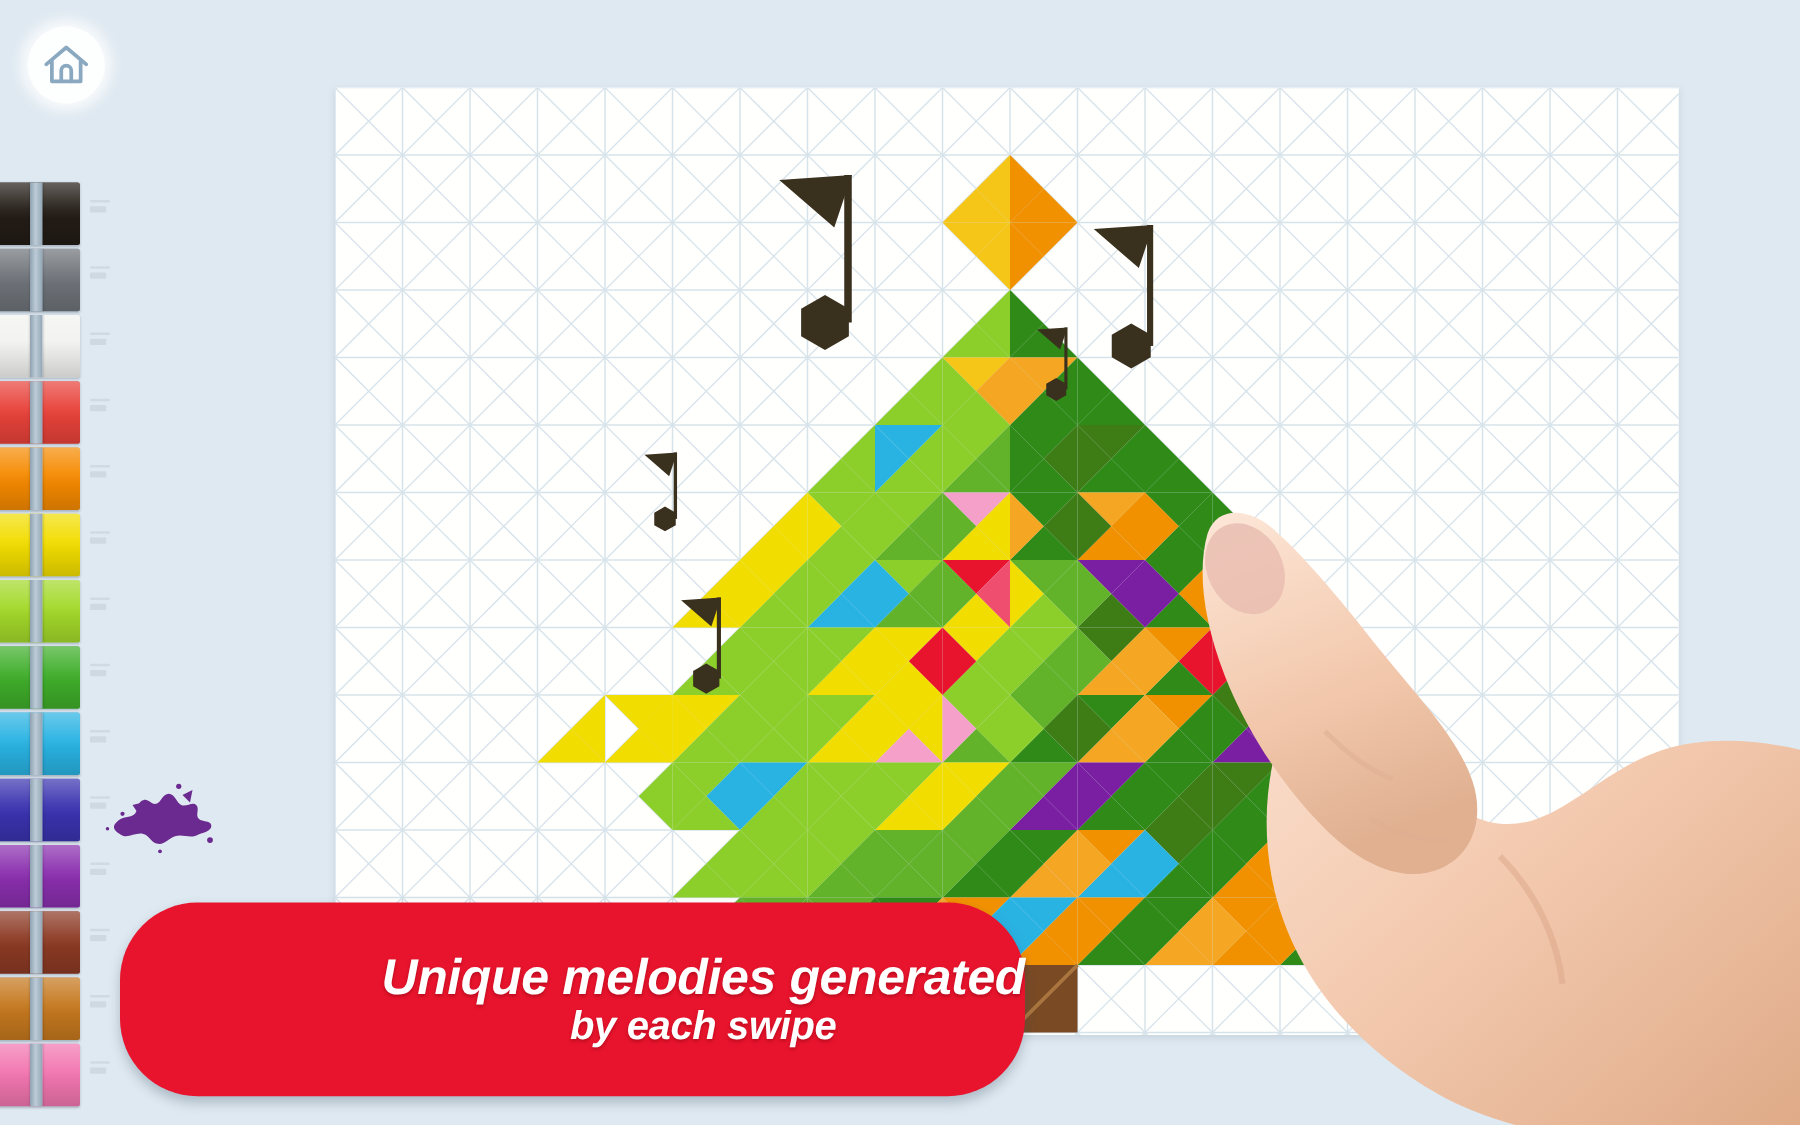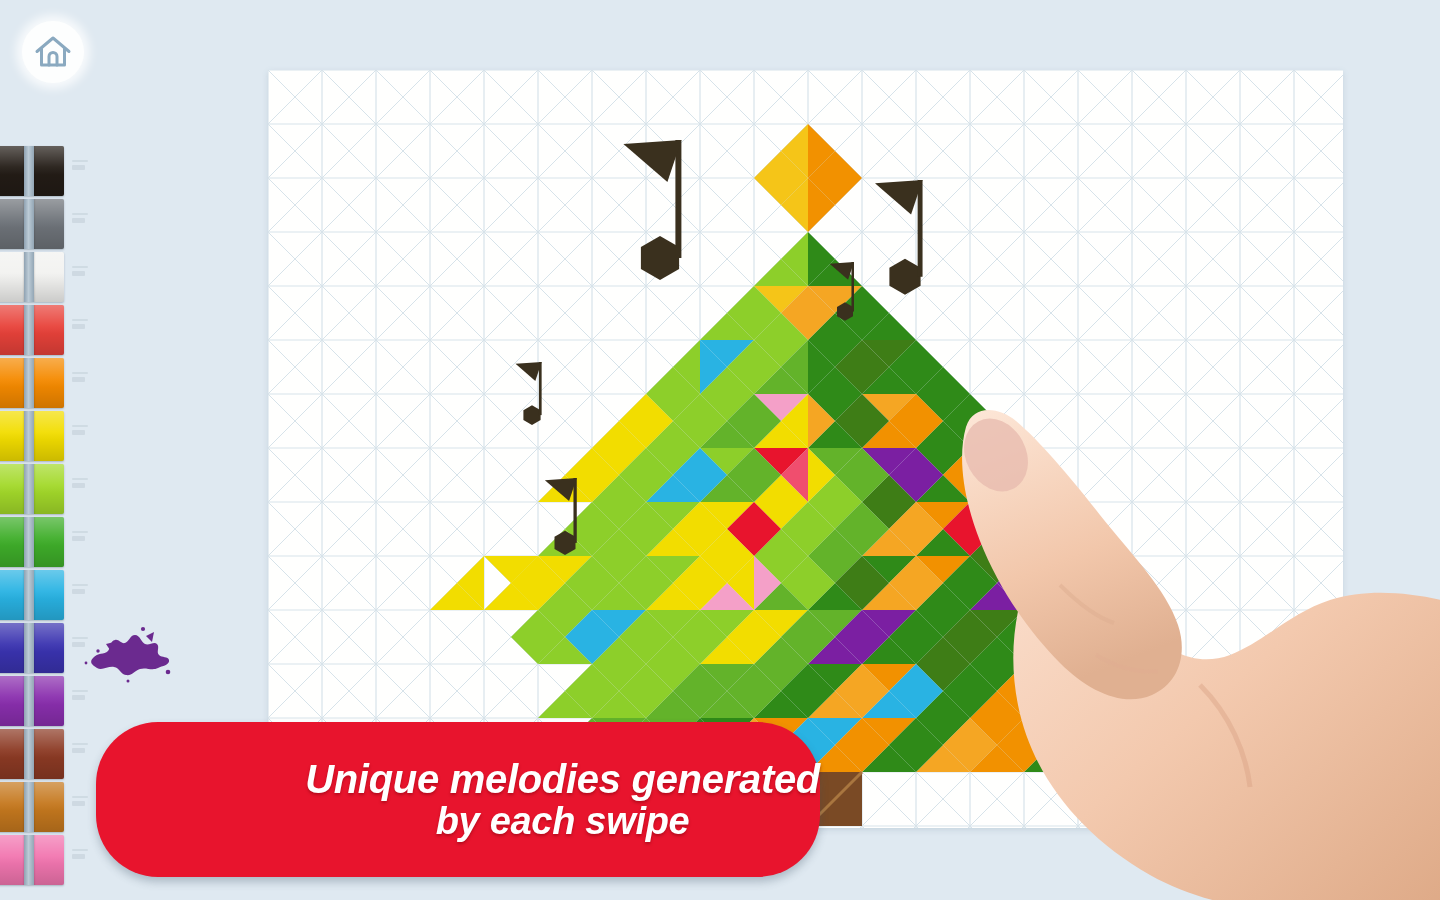--- a/index.html
+++ b/index.html
@@ -76,21 +76,21 @@
     display:flex;align-items:center;justify-content:flex-end;
   }
   .banner-text{
     color:#ffffff;text-align:center;line-height:1.06;
     font-size:40px;font-weight:bold;font-style:italic;
     letter-spacing:-.3px;
     text-shadow:0 2px 3px rgba(120,0,12,.45);
     font-family:"Liberation Sans",sans-serif;
   }
   .banner-text span{display:block;}
-  .banner-text .l2{font-size:38px;font-style:italic;}
+  .banner-text .l2{font-size:32px;font-style:italic;}
 </style>
 </head>
 <body>
 
 <div id="app">
 
   <div class="home-btn">
     <span>
       <svg width="38" height="34" viewBox="0 0 38 34" fill="none">
         <path d="M3 16.5 L19 3 L35 16.5" stroke="#8aa9c0" stroke-width="3" stroke-linecap="round" stroke-linejoin="round"></path>

